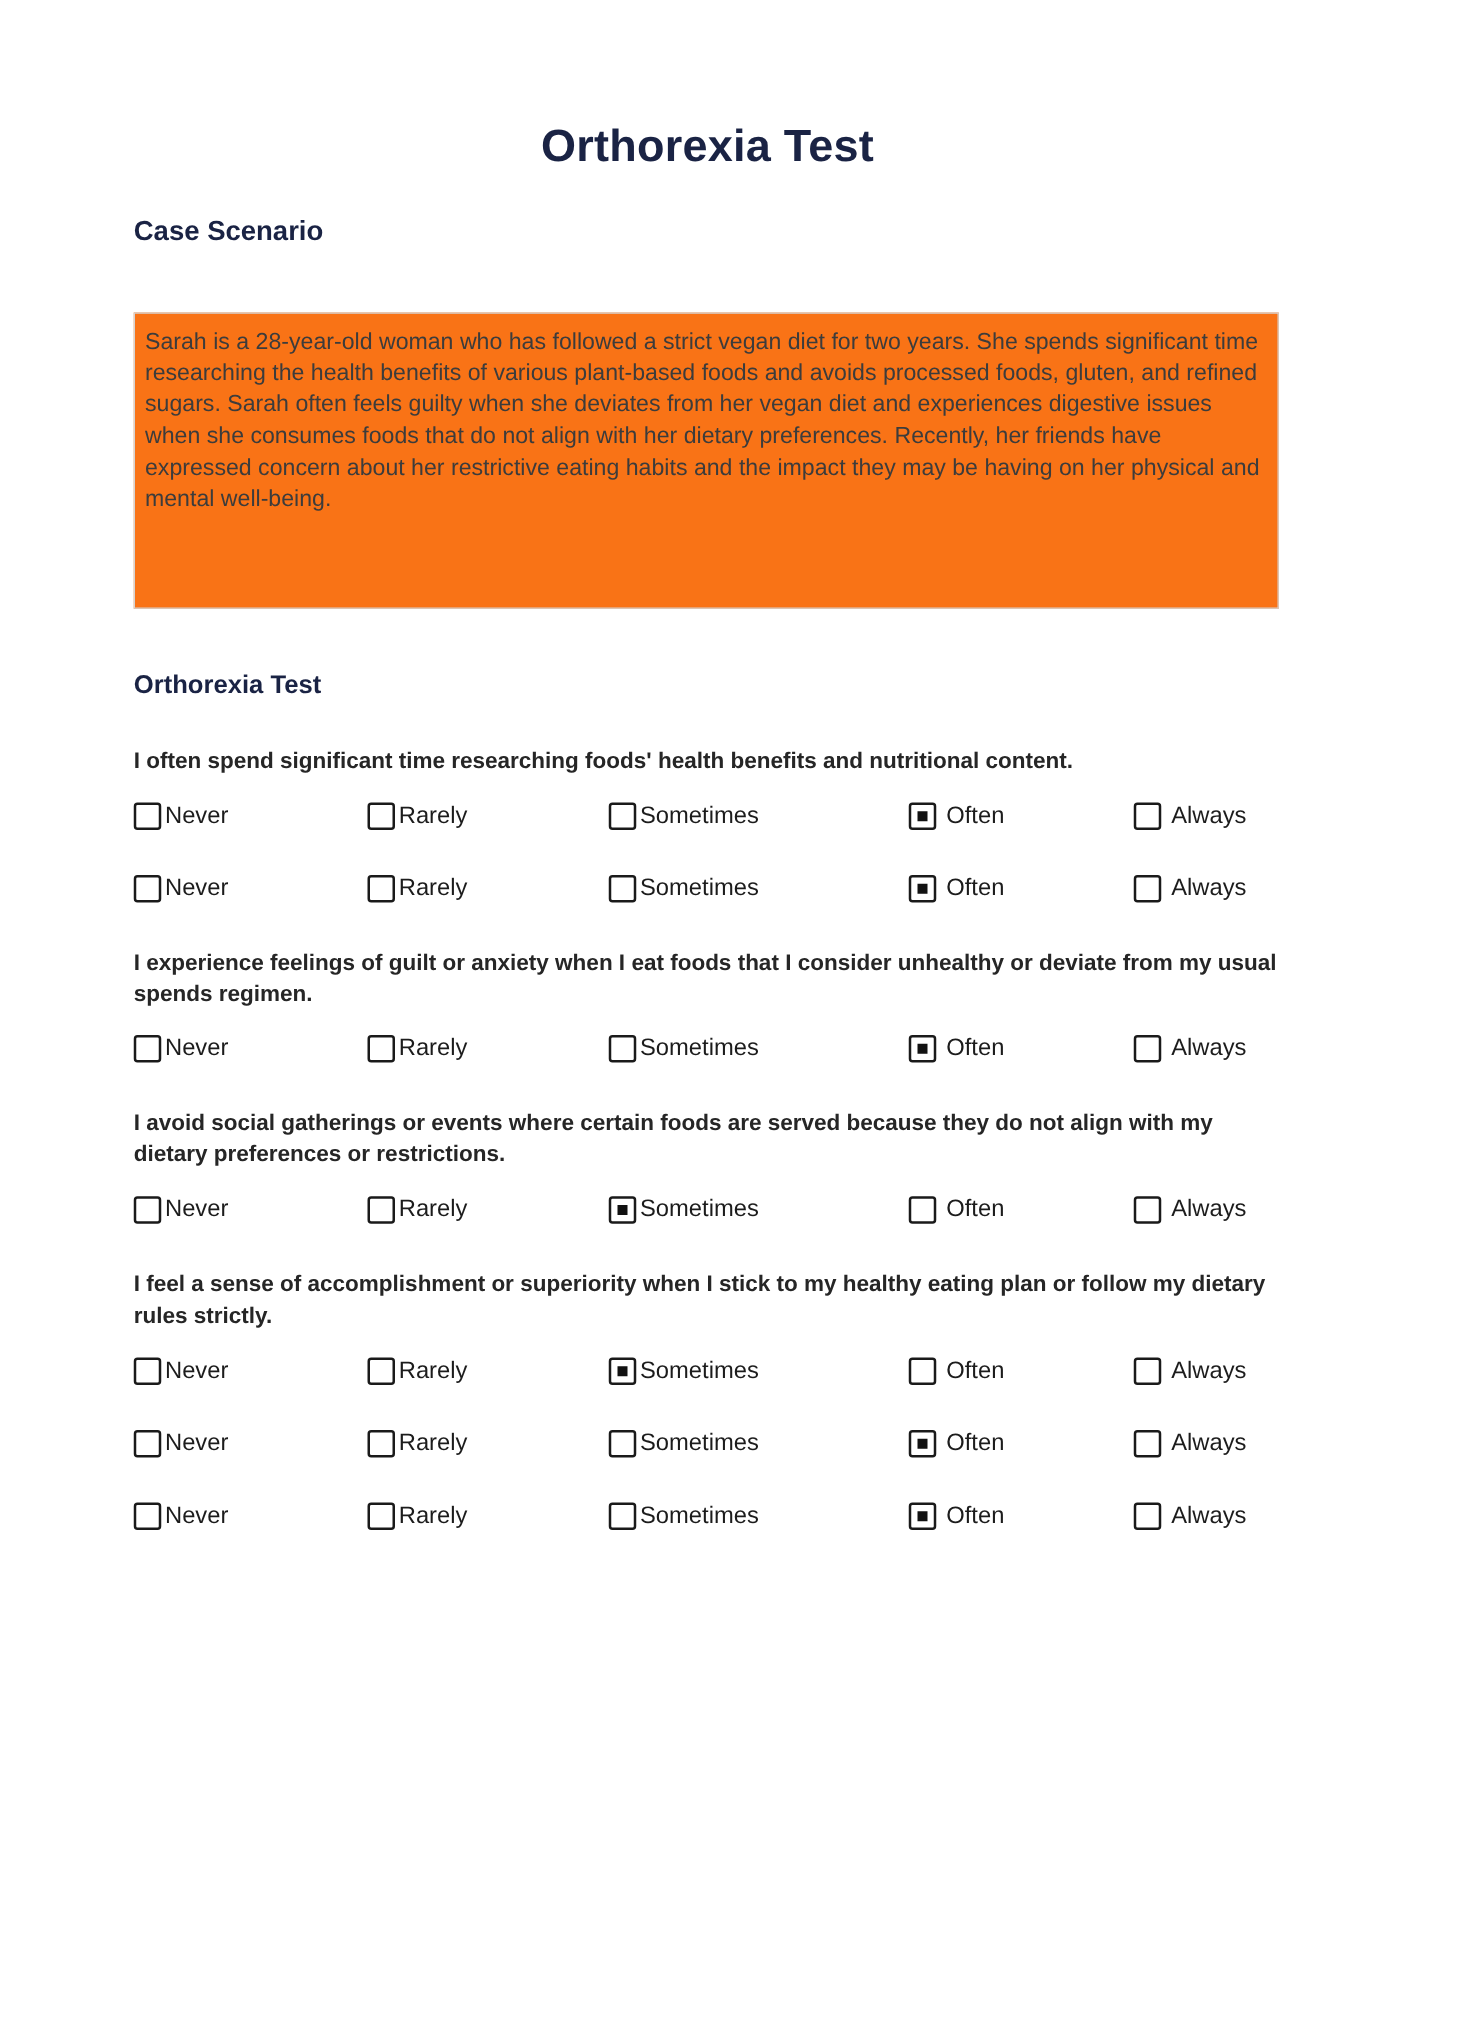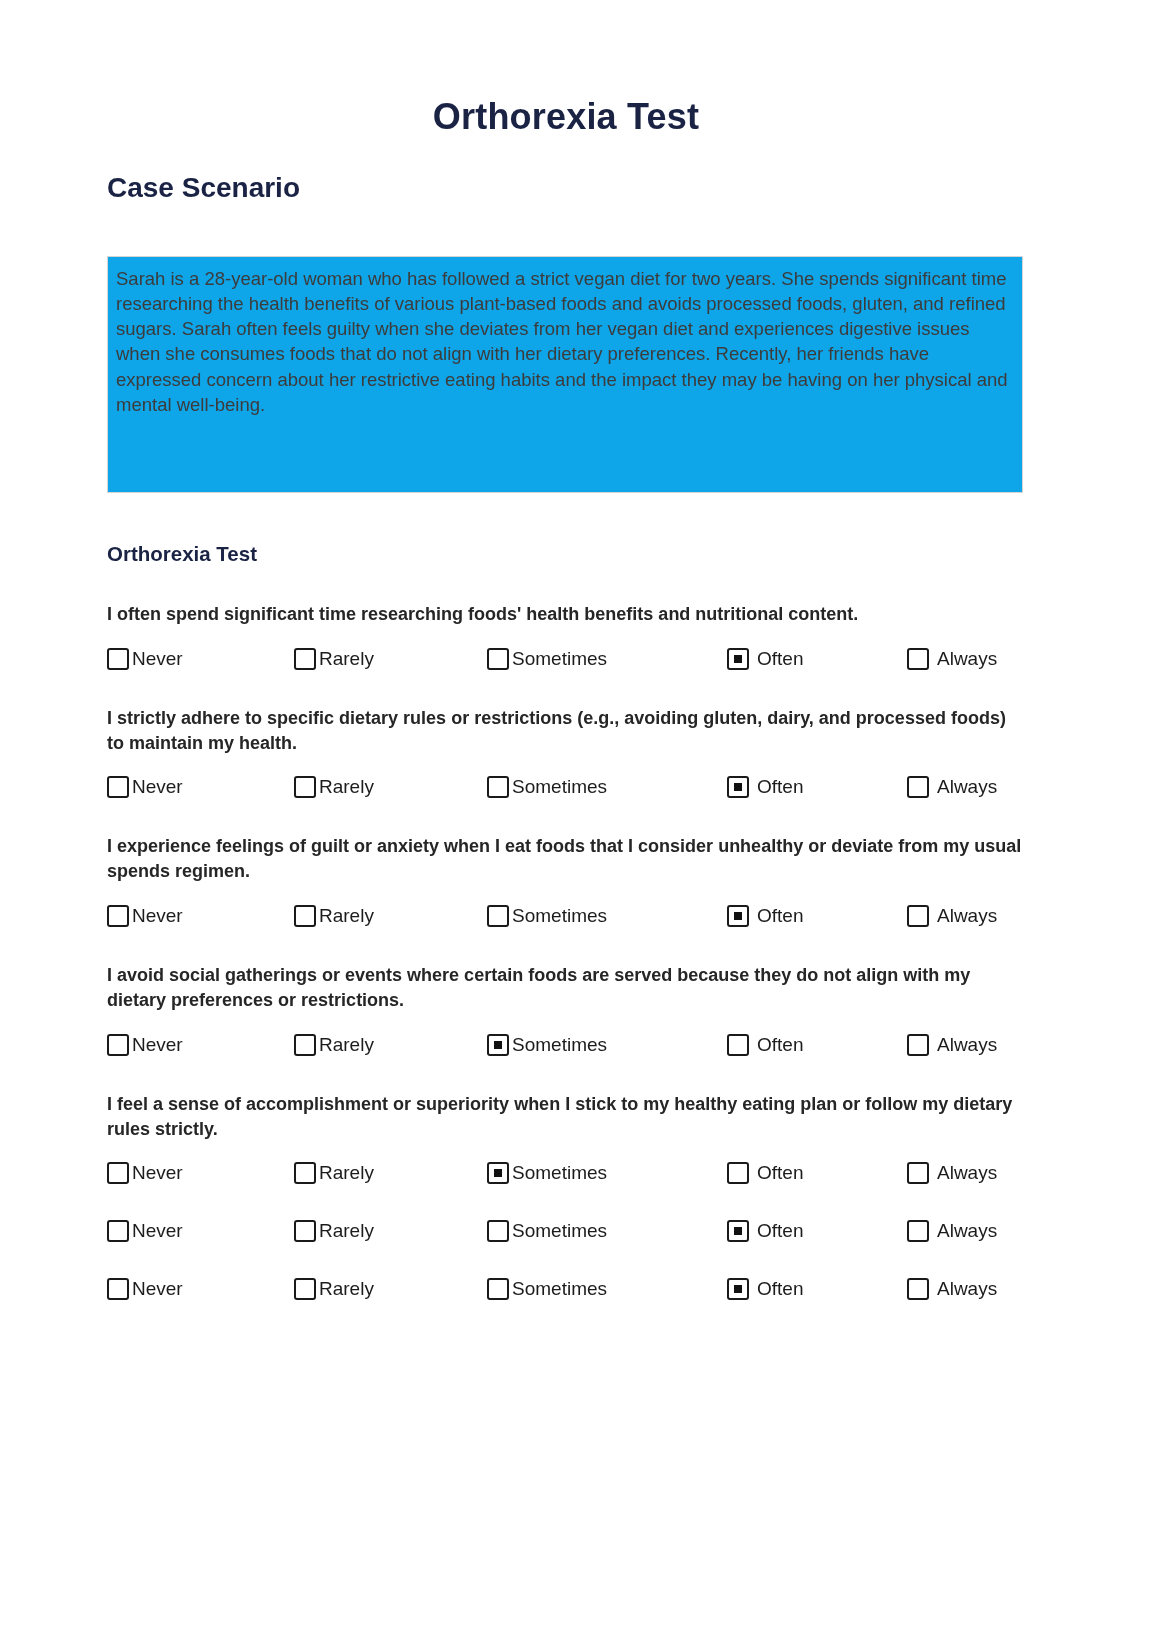--- a/index.html
+++ b/index.html
@@ -21,30 +21,30 @@
     padding-top: 96px;
     text-align: center;
     font-size: 36px;
     font-weight: bold;
     color: #1a2344;
     letter-spacing: 0.2px;
   }
   .section-heading {
     margin: 0;
     margin-top: 34px;
-    font-size: 28px;
+    font-size: 22px;
     font-weight: bold;
     color: #1a2344;
   }
   .scenario-box {
     margin-top: 52px;
     width: 916px;
     height: 237px;
     border: 1px solid #d4d4d4;
-    background: #0ea5e9;
+    background: #f97316;
     padding: 9px 8px;
     overflow: hidden;
   }
   .scenario-text {
     margin: 0;
     font-size: 18.5px;
     line-height: 1.36;
     color: #3c3c3c;
     max-width: 905px;
   }
@@ -149,21 +149,20 @@
             <span class="option-label">Often</span>
           </div>
           <div class="option-cell">
             <span class="checkbox"></span>
             <span class="option-label">Always</span>
           </div>
         </div>
   </div>
 
   <div class="question-block">
-    <p class="question-text">I strictly adhere to specific dietary rules or restrictions (e.g., avoiding gluten, dairy, and processed foods) to maintain my health.</p>
     <div class="options-row">
           <div class="option-cell">
             <span class="checkbox"></span>
             <span class="option-label">Never</span>
           </div>
           <div class="option-cell">
             <span class="checkbox"></span>
             <span class="option-label">Rarely</span>
           </div>
           <div class="option-cell">

